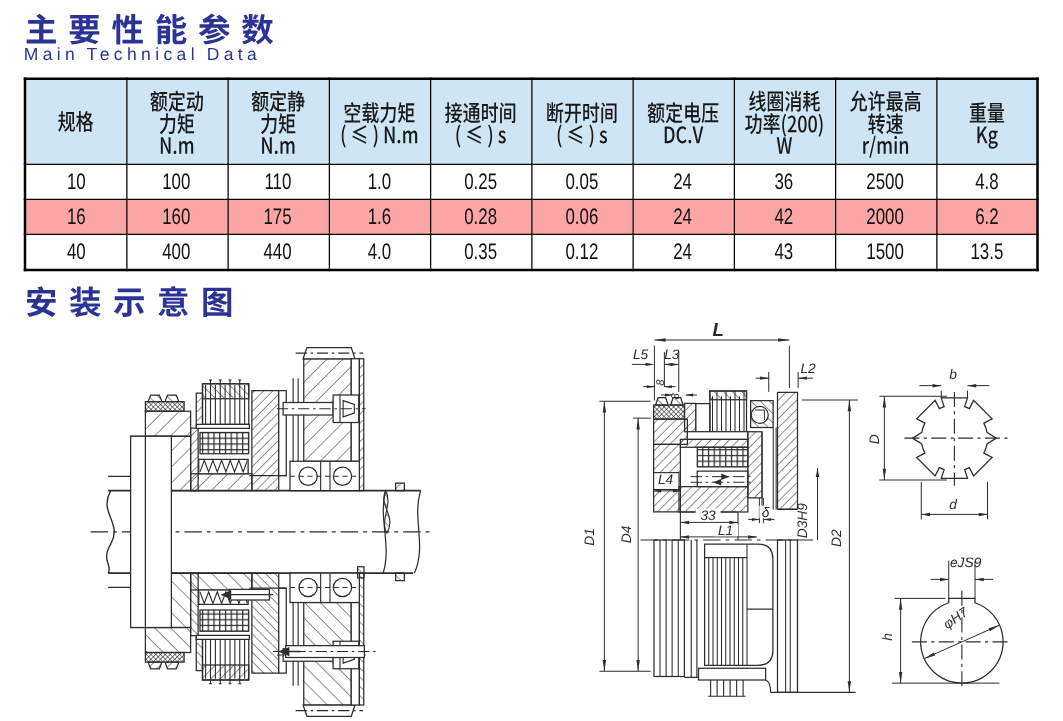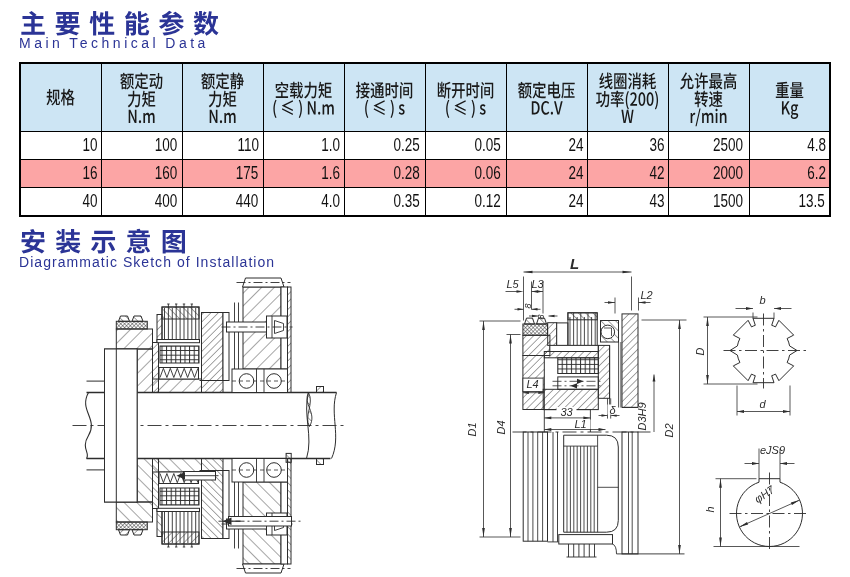--- a/index.html
+++ b/index.html
@@ -1,30 +1,29 @@
 <!DOCTYPE html>
 <html><head><meta charset="utf-8"><style>
 html,body{margin:0;padding:0;background:#fff;width:850px;height:577px;overflow:hidden}
 .page{position:relative;width:850px;height:506px;font-family:"Liberation Sans",sans-serif}
 table.t{position:absolute;left:19px;top:62px;border-collapse:collapse;table-layout:fixed;border:2px solid #000}
-.t td{border:1px solid #000;text-align:right;vertical-align:middle;padding:0;font:14px "Liberation Sans",sans-serif;color:#111}
+.t td{border:1px solid #000;text-align:center;vertical-align:middle;padding:0;font:14px "Liberation Sans",sans-serif;color:#111}
 .t tr.h td{height:67px;background:#cde5f4}
 .t tr.d td{height:27px}
 .n{display:inline-block;font-size:18px;transform:scaleX(0.75)}
 .t svg{display:block;margin:0 auto}
 </style></head><body>
 <div class="page">
 <svg style="position:absolute;left:20px;top:10px" width="210" height="28" viewBox="0 0 210 28">
       <path d="M8.969999999999999 2.8679999999999986C10.244 3.751999999999999 11.751999999999999 4.974 12.844 6.013999999999999H2.4699999999999998V9.082H11.283999999999999V13.606H3.848V16.622H11.283999999999999V21.64H1.3519999999999999V24.708H24.752V21.64H14.716V16.622H22.23V13.606H14.716V9.082H23.451999999999998V6.013999999999999H15.209999999999999L16.588 5.026C15.469999999999999 3.8039999999999985 13.234 2.1400000000000006 11.543999999999999 1.0740000000000016Z M51.058 17.688C50.434 18.65 49.653999999999996 19.43 48.692 20.08C47.184 19.716 45.65 19.352 44.09 18.988L45.052 17.688ZM37.356 6.1960000000000015V13.528H43.96L43.154 15.01H35.744V17.688H41.386C40.606 18.753999999999998 39.826 19.742 39.098 20.548C40.996 20.938 42.868 21.38 44.662 21.822C42.374 22.445999999999998 39.54 22.758 36.160000000000004 22.887999999999998C36.628 23.564 37.122 24.656 37.33 25.566C42.348 25.15 46.222 24.474 49.134 23.044C51.968 23.875999999999998 54.464 24.708 56.336 25.462L58.832 23.018C57.012 22.394 54.698 21.692 52.124 20.99C53.086 20.08 53.866 18.988 54.516000000000005 17.688H59.456V15.01H46.768L47.392 13.84L46.066 13.528H58.078V6.1960000000000015H51.864000000000004V4.739999999999998H58.91V2.0360000000000014H36.160000000000004V4.739999999999998H43.024V6.1960000000000015ZM45.962 4.739999999999998H48.9V6.1960000000000015H45.962ZM40.294000000000004 8.666H43.024V11.084H40.294000000000004ZM45.962 8.666H48.9V11.084H45.962ZM51.864000000000004 8.666H54.984V11.084H51.864000000000004Z M77.988 21.744V24.708H94.26400000000001V21.744H88.128V16.518H92.886V13.606H88.128V9.316H93.458V6.378H88.128V1.2560000000000002H85.00800000000001V6.378H82.902C83.162 5.207999999999998 83.37 3.9860000000000007 83.552 2.7639999999999993L80.51 2.2959999999999994C80.25 4.532 79.808 6.768000000000001 79.158 8.692C78.768 7.651999999999999 78.22200000000001 6.404 77.702 5.416L76.194 6.039999999999999V1.1000000000000014H73.074V6.43L70.89 6.1179999999999986C70.708 8.276 70.24000000000001 11.188 69.616 12.93L71.93 13.762C72.476 11.89 72.944 9.082 73.074 6.898V25.514H76.194V7.678000000000001C76.636 8.77 77.026 9.888 77.182 10.668L78.638 9.991999999999999C78.404 10.538 78.144 11.058 77.858 11.5C78.612 11.812 80.016 12.514 80.64 12.93C81.186 11.942 81.68 10.693999999999999 82.122 9.316H85.00800000000001V13.606H79.938V16.518H85.00800000000001V21.744Z M112.9 13.06V14.437999999999999H109.02600000000001V13.06ZM106.14000000000001 10.512V25.488H109.02600000000001V20.573999999999998H112.9V22.316C112.9 22.628 112.82200000000002 22.706 112.48400000000001 22.706C112.14600000000002 22.732 111.132 22.758 110.19600000000001 22.706C110.58600000000001 23.433999999999997 111.05400000000002 24.656 111.21000000000001 25.462C112.77000000000001 25.462 113.96600000000001 25.436 114.85000000000001 24.942C115.73400000000001 24.5 115.99400000000001 23.72 115.99400000000001 22.368V10.512ZM109.02600000000001 16.752H112.9V18.259999999999998H109.02600000000001ZM125.84800000000001 2.7379999999999995C124.60000000000001 3.466000000000001 122.858 4.2719999999999985 121.09 4.948V1.2040000000000006H118.022V9.056C118.022 11.916 118.75000000000001 12.799999999999999 121.79200000000002 12.799999999999999C122.41600000000001 12.799999999999999 124.73000000000002 12.799999999999999 125.38000000000001 12.799999999999999C127.772 12.799999999999999 128.604 11.863999999999999 128.942 8.51C128.084 8.328 126.83600000000001 7.859999999999999 126.21200000000002 7.366C126.108 9.68 125.92600000000002 10.07 125.09400000000001 10.07C124.548 10.07 122.65 10.07 122.23400000000001 10.07C121.24600000000001 10.07 121.09 9.94 121.09 9.03V7.470000000000001C123.37800000000001 6.82 125.822 5.962 127.82400000000001 5.0ZM126.03000000000002 14.437999999999999C124.78200000000001 15.27 122.98800000000001 16.154 121.14200000000001 16.881999999999998V13.372H118.04800000000002V21.588C118.04800000000002 24.448 118.828 25.358 121.87 25.358C122.49400000000001 25.358 124.88600000000001 25.358 125.53600000000002 25.358C128.032 25.358 128.864 24.317999999999998 129.202 20.652C128.34400000000002 20.444 127.096 19.976 126.44600000000001 19.482C126.316 22.16 126.16000000000001 22.628 125.25000000000001 22.628C124.70400000000001 22.628 122.75400000000002 22.628 122.31200000000001 22.628C121.32400000000001 22.628 121.14200000000001 22.497999999999998 121.14200000000001 21.561999999999998V19.482C123.50800000000001 18.753999999999998 126.08200000000001 17.817999999999998 128.084 16.726ZM106.06200000000001 9.264C106.73800000000001 9.004 107.778 8.822 114.04400000000001 8.276C114.22600000000001 8.744 114.382 9.186 114.48600000000002 9.576L117.32000000000001 8.458C116.87800000000001 6.82 115.578 4.48 114.35600000000001 2.7119999999999997L111.70400000000001 3.6999999999999993C112.14600000000002 4.376000000000001 112.58800000000001 5.155999999999999 112.97800000000001 5.936L109.156 6.1960000000000015C110.17000000000002 4.922000000000001 111.21000000000001 3.3880000000000017 111.96400000000001 1.9059999999999988L108.63600000000001 1.0480000000000018C107.90800000000002 2.9460000000000015 106.686 4.818000000000001 106.27000000000001 5.312000000000001C105.85400000000001 5.8580000000000005 105.43800000000002 6.248000000000001 105.022 6.352C105.38600000000001 7.158000000000001 105.906 8.614 106.06200000000001 9.264Z M154.312 15.893999999999998C152.154 17.35 147.864 18.442 144.276 18.936C144.92600000000002 19.586 145.62800000000001 20.573999999999998 145.99200000000002 21.328C149.94400000000002 20.548 154.208 19.222 156.912 17.194ZM157.38 18.52C154.52 21.172 148.644 22.368 142.482 22.836C143.054 23.564 143.678 24.733999999999998 143.964 25.592C150.75 24.785999999999998 156.704 23.304 160.292 19.846ZM142.846 8.276C143.548 8.042 144.406 7.938000000000001 147.812 7.782C147.552 8.354 147.292 8.9 146.98000000000002 9.42H139.622V12.176H145.00400000000002C143.392 13.969999999999999 141.364 15.399999999999999 138.99800000000002 16.387999999999998C139.70000000000002 16.96 140.87 18.208 141.338 18.832C142.872 18.052 144.276 17.116 145.576 15.972C146.018 16.439999999999998 146.40800000000002 16.96 146.69400000000002 17.35C149.294 16.778 152.57 15.686 154.806 14.36L152.258 12.956C151.01 13.658 148.852 14.308 146.824 14.776C147.604 13.969999999999999 148.306 13.112 148.93 12.176H154.026C155.924 14.984 158.758 17.428 161.722 18.832C162.19 18.052 163.126 16.908 163.828 16.31C161.514 15.425999999999998 159.27800000000002 13.918 157.614 12.176H163.308V9.42H150.542C150.828 8.848 151.088 8.25 151.322 7.6259999999999994L158.03 7.366C158.602 7.885999999999999 159.096 8.38 159.46 8.822L162.112 7.0539999999999985C160.63 5.416 157.666 3.2059999999999995 155.404 1.75L152.934 3.3099999999999987C153.662 3.8039999999999985 154.442 4.376000000000001 155.222 4.974L147.942 5.155999999999999C149.346 4.298000000000002 150.72400000000002 3.3359999999999985 151.972 2.321999999999999L149.16400000000002 0.7880000000000003C147.344 2.5820000000000007 144.77 4.167999999999999 143.93800000000002 4.609999999999999C143.15800000000002 5.052 142.56 5.338000000000001 141.936 5.442C142.24800000000002 6.248000000000001 142.69 7.678000000000001 142.846 8.276Z M184.024 1.411999999999999C183.608 2.3999999999999986 182.88 3.830000000000002 182.308 4.739999999999998L184.284 5.623999999999999C184.96 4.818000000000001 185.792 3.622 186.65 2.4520000000000017ZM182.724 17.012C182.256 17.922 181.632 18.728 180.93 19.43L178.798 18.39L179.578 17.012ZM175.08 19.378C176.276 19.846 177.55 20.47 178.798 21.119999999999997C177.316 22.03 175.574 22.706 173.676 23.122C174.196 23.668 174.794 24.759999999999998 175.08 25.462C177.42 24.811999999999998 179.526 23.875999999999998 181.294 22.55C182.048 23.018 182.724 23.486 183.27 23.902L185.11599999999999 21.874C184.596 21.509999999999998 183.946 21.119999999999997 183.27 20.704C184.596 19.195999999999998 185.61 17.323999999999998 186.26 15.01L184.57 14.386L184.102 14.49H180.826L181.242 13.475999999999999L178.486 12.982C178.304 13.475999999999999 178.096 13.969999999999999 177.862 14.49H174.56V17.012H176.562C176.068 17.896 175.548 18.701999999999998 175.08 19.378ZM174.742 2.4780000000000015C175.366 3.492000000000001 175.99 4.844000000000001 176.172 5.7280000000000015H174.118V8.172H177.966C176.77 9.446 175.106 10.59 173.572 11.214C174.144 11.786 174.82 12.799999999999999 175.184 13.501999999999999C176.484 12.774 177.862 11.708 179.058 10.512V12.826H181.944V10.018C182.932 10.798 183.946 11.656 184.518 12.202L186.156 10.044C185.688 9.706 184.258 8.848 183.062 8.172H186.884V5.7280000000000015H181.944V1.1000000000000014H179.058V5.7280000000000015H176.38L178.538 4.792000000000002C178.33 3.8560000000000016 177.654 2.530000000000001 176.978 1.5420000000000016ZM188.912 1.1780000000000008C188.34 5.8580000000000005 187.17 10.304 185.09 13.008C185.714 13.45 186.884 14.464 187.326 14.984C187.82 14.282 188.288 13.501999999999999 188.704 12.644C189.198 14.62 189.796 16.466 190.55 18.104C189.198 20.288 187.3 21.926 184.674 23.122C185.194 23.72 186.026 25.02 186.286 25.644C188.73 24.396 190.628 22.836 192.084 20.886C193.254 22.68 194.71 24.188 196.504 25.305999999999997C196.946 24.526 197.856 23.407999999999998 198.532 22.862C196.55599999999998 21.77 194.996 20.131999999999998 193.774 18.104C195.022 15.53 195.802 12.462 196.296 8.796H197.934V5.91H190.966C191.278 4.506 191.564 3.0760000000000005 191.772 1.5940000000000012ZM193.38400000000001 8.796C193.124 11.006 192.734 12.982 192.136 14.698C191.434 12.878 190.914 10.902 190.55 8.796Z" fill="#2b3496"></path>
     </svg>
 <div style="position:absolute;left:19px;top:35px;font:14px 'Liberation Sans',sans-serif;color:#2b3496;letter-spacing:3.5px;word-spacing:-1.2px">Main Technical Data</div>
 <svg style="position:absolute;left:20px;top:228px" width="180" height="28" viewBox="0 0 180 28">
       <path d="M10.139999999999999 1.7759999999999998C10.452 2.426000000000002 10.79 3.1799999999999997 11.075999999999999 3.9080000000000013H2.028V9.758H5.1739999999999995V6.82H20.721999999999998V9.758H24.049999999999997V3.9080000000000013H14.846C14.456 3.024000000000001 13.857999999999999 1.9059999999999988 13.389999999999999 1.022000000000002ZM16.276 14.152C15.626 15.634 14.741999999999999 16.881999999999998 13.649999999999999 17.948C12.219999999999999 17.402 10.79 16.881999999999998 9.411999999999999 16.414C9.854 15.712 10.322 14.958 10.79 14.152ZM4.446 17.74C6.396 18.39 8.528 19.195999999999998 10.66 20.054C8.241999999999999 21.328 5.2 22.134 1.6119999999999999 22.628C2.1839999999999997 23.33 3.1199999999999997 24.759999999999998 3.432 25.514C7.696 24.708 11.258 23.512 14.117999999999999 21.535999999999998C17.212 22.913999999999998 20.046 24.369999999999997 21.892 25.592L24.413999999999998 22.939999999999998C22.516 21.77 19.759999999999998 20.444 16.77 19.195999999999998C18.044 17.792 19.11 16.154 19.916 14.152H24.544V11.214H12.427999999999999C12.947999999999999 10.148 13.442 9.082 13.857999999999999 8.068L10.373999999999999 7.366C9.905999999999999 8.588 9.282 9.914 8.606 11.214H1.534V14.152H6.9159999999999995C6.136 15.425999999999998 5.33 16.622 4.576 17.61Z M36.422000000000004 4.064C37.566 4.870000000000001 38.996 6.065999999999999 39.646 6.872L41.544000000000004 4.922000000000001C40.842 4.116 39.36 3.024000000000001 38.216 2.2959999999999994ZM46.068000000000005 13.606 46.562000000000005 14.776H36.370000000000005V17.22H44.17C41.96 18.52 38.918000000000006 19.508 35.876000000000005 20.002C36.448 20.573999999999998 37.176 21.588 37.566 22.264C38.918000000000006 21.977999999999998 40.27 21.588 41.544000000000004 21.119999999999997V21.509999999999998C41.544000000000004 22.706 40.608000000000004 23.148 39.984 23.355999999999998C40.374 23.875999999999998 40.764 25.046 40.92 25.721999999999998C41.544000000000004 25.332 42.636 25.098 49.994 23.564C49.968 22.992 50.072 21.796 50.202 21.094L44.56 22.186V19.742C45.886 19.04 47.056000000000004 18.208 48.044000000000004 17.298C50.072 21.614 53.348 24.266 58.756 25.384C59.120000000000005 24.604 59.900000000000006 23.433999999999997 60.498000000000005 22.836C58.34 22.497999999999998 56.468 21.874 54.934 21.016C56.260000000000005 20.366 57.768 19.508 59.016000000000005 18.676L57.092 17.22H60.056V14.776H50.098C49.838 14.1 49.474000000000004 13.372 49.11 12.748ZM52.88 19.534C52.126000000000005 18.858 51.502 18.078 50.982 17.22H56.54600000000001C55.55800000000001 17.974 54.154 18.858 52.88 19.534ZM51.034000000000006 1.1000000000000014V4.1419999999999995H45.444V6.82H51.034000000000006V9.888H46.120000000000005V12.565999999999999H59.276V9.888H54.154V6.82H59.822V4.1419999999999995H54.154V1.1000000000000014ZM35.954 10.044 36.942 12.565999999999999C38.346000000000004 11.968 40.036 11.266 41.648 10.538V13.684H44.534000000000006V1.1000000000000014H41.648V7.782C39.516000000000005 8.666 37.436 9.524 35.954 10.044Z M75.522 14.048C74.58600000000001 16.752 72.87 19.534 70.97200000000001 21.25C71.778 21.666 73.208 22.576 73.858 23.122C75.70400000000001 21.172 77.65400000000001 18.026 78.82400000000001 14.905999999999999ZM87.846 15.166C89.536 17.714 91.304 21.067999999999998 91.876 23.2L95.126 21.796C94.398 19.56 92.5 16.362 90.784 13.969999999999999ZM74.17 2.789999999999999V5.884H92.60400000000001V2.789999999999999ZM71.804 9.056V12.15H81.78800000000001V21.796C81.78800000000001 22.16 81.60600000000001 22.29 81.138 22.29C80.644 22.316 78.772 22.29 77.29 22.212C77.75800000000001 23.148 78.25200000000001 24.578 78.408 25.54C80.67 25.54 82.38600000000001 25.488 83.608 24.994C84.83000000000001 24.5 85.194 23.616 85.194 21.874V12.15H95.048V9.056Z M113.036 19.274V22.03C113.036 24.5 113.816 25.253999999999998 117.11800000000001 25.253999999999998C117.79400000000001 25.253999999999998 120.62800000000001 25.253999999999998 121.35600000000001 25.253999999999998C123.774 25.253999999999998 124.60600000000001 24.526 124.944 21.588C124.138 21.432 122.91600000000001 21.041999999999998 122.292 20.625999999999998C122.162 22.471999999999998 122.006 22.758 121.04400000000001 22.758C120.316 22.758 118.00200000000001 22.758 117.48200000000001 22.758C116.286 22.758 116.052 22.68 116.052 21.977999999999998V19.274ZM124.528 19.768C125.75 21.224 127.05000000000001 23.226 127.518 24.526L130.222 23.304C129.65 21.951999999999998 128.27200000000002 20.054 127.024 18.676ZM109.83800000000001 18.91C109.162 20.47 107.94000000000001 22.238 106.614 23.355999999999998L109.188 24.89C110.566 23.616 111.632 21.718 112.438 20.054ZM113.24400000000001 15.062H124.034V16.18H113.24400000000001ZM113.24400000000001 12.124H124.034V13.216H113.24400000000001ZM110.28 10.174V18.13H116.936L115.84400000000001 19.169999999999998C117.30000000000001 19.846 119.09400000000001 20.964 119.95200000000001 21.744L121.85000000000001 19.82C121.2 19.3 120.16000000000001 18.65 119.09400000000001 18.13H127.12800000000001V10.174ZM115.22000000000001 4.974H121.98C121.82400000000001 5.52 121.53800000000001 6.1960000000000015 121.278 6.7940000000000005H115.94800000000001C115.792 6.248000000000001 115.506 5.545999999999999 115.22000000000001 4.974ZM116.62400000000001 1.3599999999999994 117.066 2.556000000000001H108.59V4.974H114.206L112.28200000000001 5.364000000000001C112.46400000000001 5.780000000000001 112.67200000000001 6.300000000000001 112.802 6.7940000000000005H107.34200000000001V9.212H129.936V6.7940000000000005H124.45L125.28200000000001 5.364000000000001L123.15 4.974H128.558V2.556000000000001H120.44600000000001C120.23800000000001 1.958000000000002 119.95200000000001 1.3079999999999998 119.66600000000001 0.7880000000000003Z M142.67200000000003 2.1140000000000008V25.54H145.662V24.604H161.834V25.54H164.98000000000002V2.1140000000000008ZM147.716 19.586C151.20000000000002 19.976 155.49 20.964 158.09 21.874H145.662V14.126C146.104 14.75 146.572 15.634 146.78 16.232C148.21 15.893999999999998 149.64000000000001 15.452 151.07000000000002 14.905999999999999L150.108 16.258C152.292 16.7 155.048 17.636 156.58200000000002 18.364L157.85600000000002 16.439999999999998C156.37400000000002 15.79 153.93 15.036 151.85000000000002 14.594C152.55200000000002 14.282 153.28 13.969999999999999 153.95600000000002 13.606C155.958 14.62 158.19400000000002 15.399999999999999 160.45600000000002 15.893999999999998C160.74200000000002 15.322 161.31400000000002 14.516 161.834 13.943999999999999V21.874H158.428L159.75400000000002 19.768C157.07600000000002 18.884 152.68200000000002 17.922 149.12 17.558ZM151.304 4.896000000000001C150.056 6.7940000000000005 147.872 8.666 145.76600000000002 9.836C146.364 10.278 147.352 11.188 147.82000000000002 11.708C148.34 11.37 148.86 10.98 149.406 10.538C149.978 11.058 150.602 11.552 151.252 12.02C149.484 12.722 147.53400000000002 13.294 145.662 13.658V4.896000000000001ZM151.59 4.896000000000001H161.834V13.528C160.04000000000002 13.19 158.22 12.696 156.58200000000002 12.072C158.35000000000002 10.85 159.858 9.42 160.924 7.808L159.18200000000002 6.768000000000001L158.74 6.898H153.02C153.33200000000002 6.507999999999999 153.644 6.091999999999999 153.904 5.702000000000002ZM153.852 10.824C152.916 10.33 152.084 9.784 151.382 9.186H156.4C155.67200000000003 9.784 154.788 10.33 153.852 10.824Z" fill="#2b3496"></path>
     </svg>
-<div style="position:absolute;left:19px;top:254px;font:14px 'Liberation Sans',sans-serif;color:#2b3496;letter-spacing:1.05px;word-spacing:0px">Diagrammatic Sketch of Installation</div>
 <table class="t">
       <colgroup>
         <col style="width:81px">
         <col style="width:81px">
         <col style="width:81px">
         <col style="width:81px">
         <col style="width:81px">
         <col style="width:81px">
         <col style="width:81px">
         <col style="width:81px">

